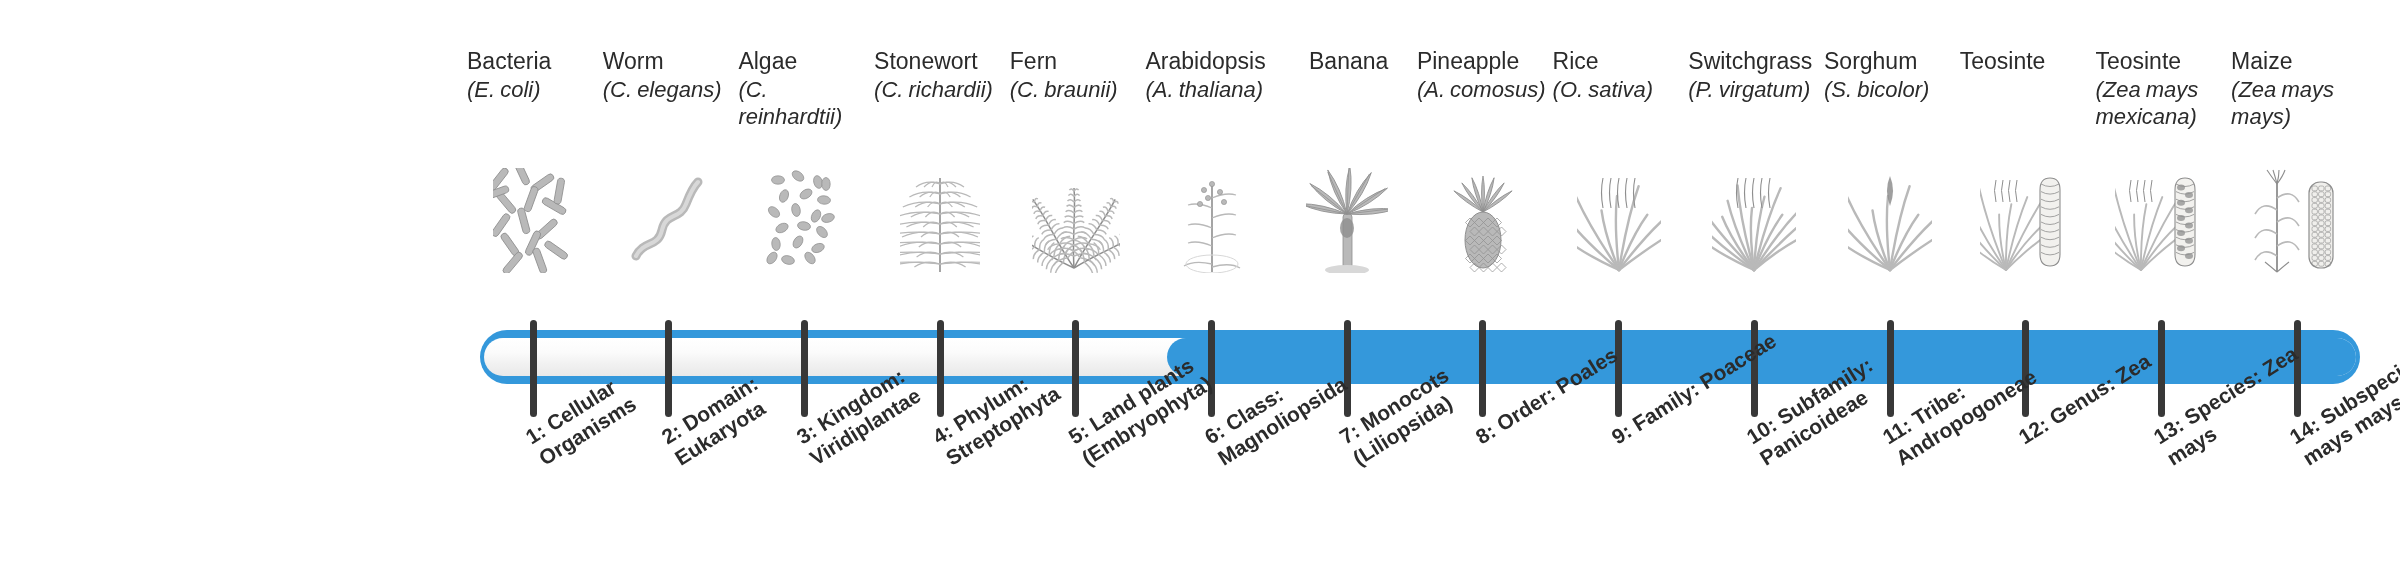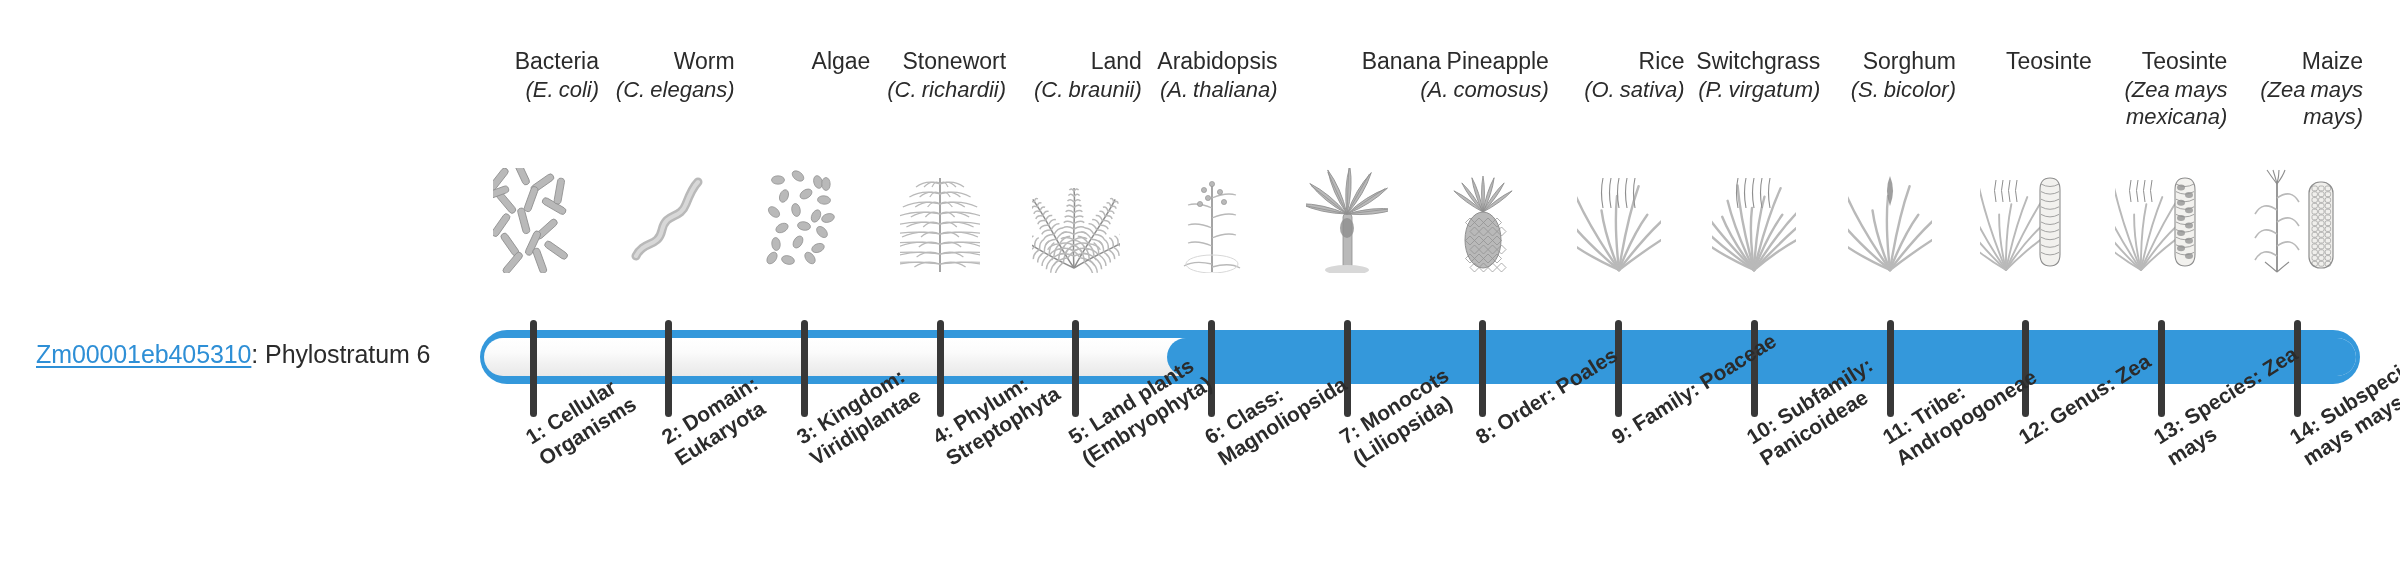--- a/index.html
+++ b/index.html
@@ -36,21 +36,21 @@
     text-decoration: underline;
     text-underline-offset: 3px;
     cursor: pointer;
   }
 
   
   .species-col {
     position: absolute;
     top: 46px;
     width: 132px;
-    text-align: right;
+    text-align: left;
     color: #2b2b2b;
   }
   .sp-common {
     font-size: 23px;
     line-height: 30px;
     white-space: nowrap;
   }
   .sp-latin {
     font-size: 22px;
     line-height: 27px;
@@ -127,42 +127,40 @@
     color: #2b2b2b;
     text-align: left;
     white-space: normal;
   }
 </style>
 </head>
 <body>
 
 <div id="stage">
 
-  <div class="gene-label">
-    <span class="gene-link">Zm00001eb405310</span><span>: </span><span>Phylostratum 6</span>
-  </div>
 
   <div id="species-headers">
       <div class="species-col" style="left: 467px;">
         <div class="sp-common">Bacteria</div>
         <div class="sp-latin">(E. coli)</div>
       </div>
       <div class="species-col" style="left: 602.7px;">
         <div class="sp-common">Worm</div>
         <div class="sp-latin">(C. elegans)</div>
       </div>
       <div class="species-col" style="left: 738.4px;">
         <div class="sp-common">Algae</div>
+        <div class="sp-latin">(C. reinhardtii)</div>
       </div>
       <div class="species-col" style="left: 874.1px;">
         <div class="sp-common">Stonewort</div>
         <div class="sp-latin">(C. richardii)</div>
       </div>
       <div class="species-col" style="left: 1009.8px;">
-        <div class="sp-common">Land</div>
+        <div class="sp-common">Fern</div>
         <div class="sp-latin">(C. braunii)</div>
       </div>
       <div class="species-col" style="left: 1145.5px;">
         <div class="sp-common">Arabidopsis</div>
         <div class="sp-latin">(A. thaliana)</div>
       </div>
       <div class="species-col" style="left: 1309px;">
         <div class="sp-common">Banana</div>
       </div>
       <div class="species-col" style="left: 1416.9px;">

